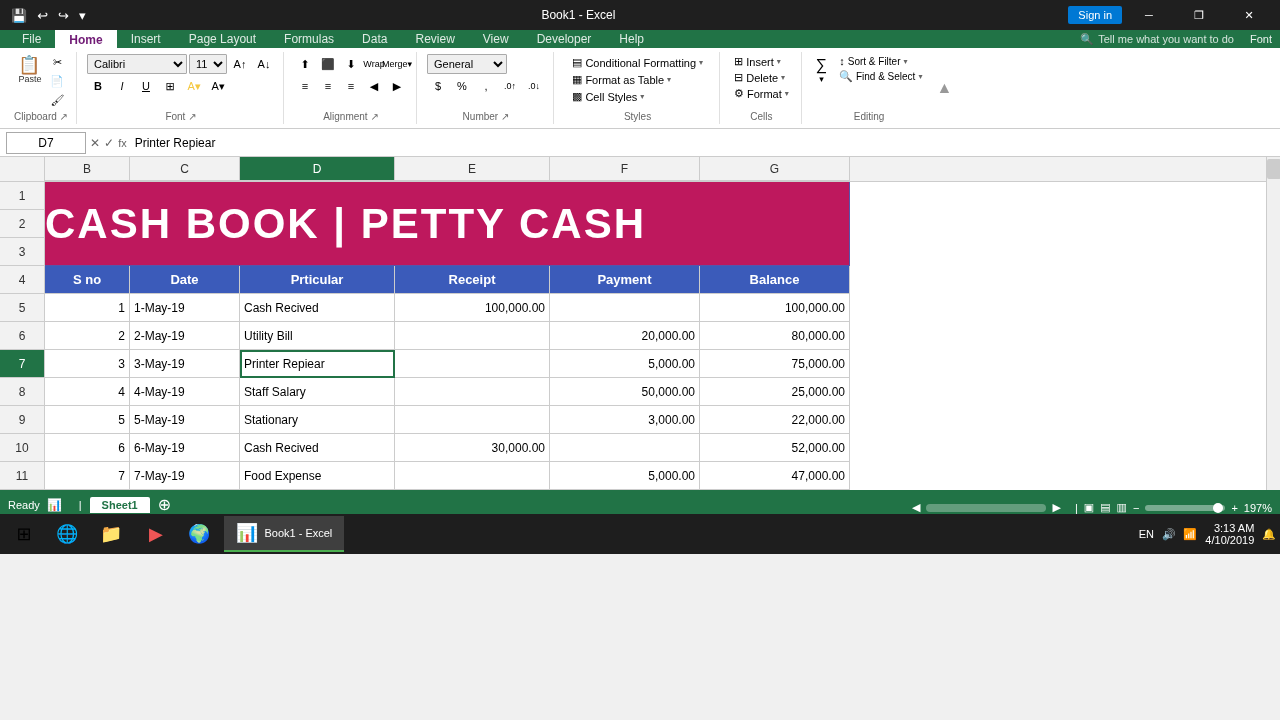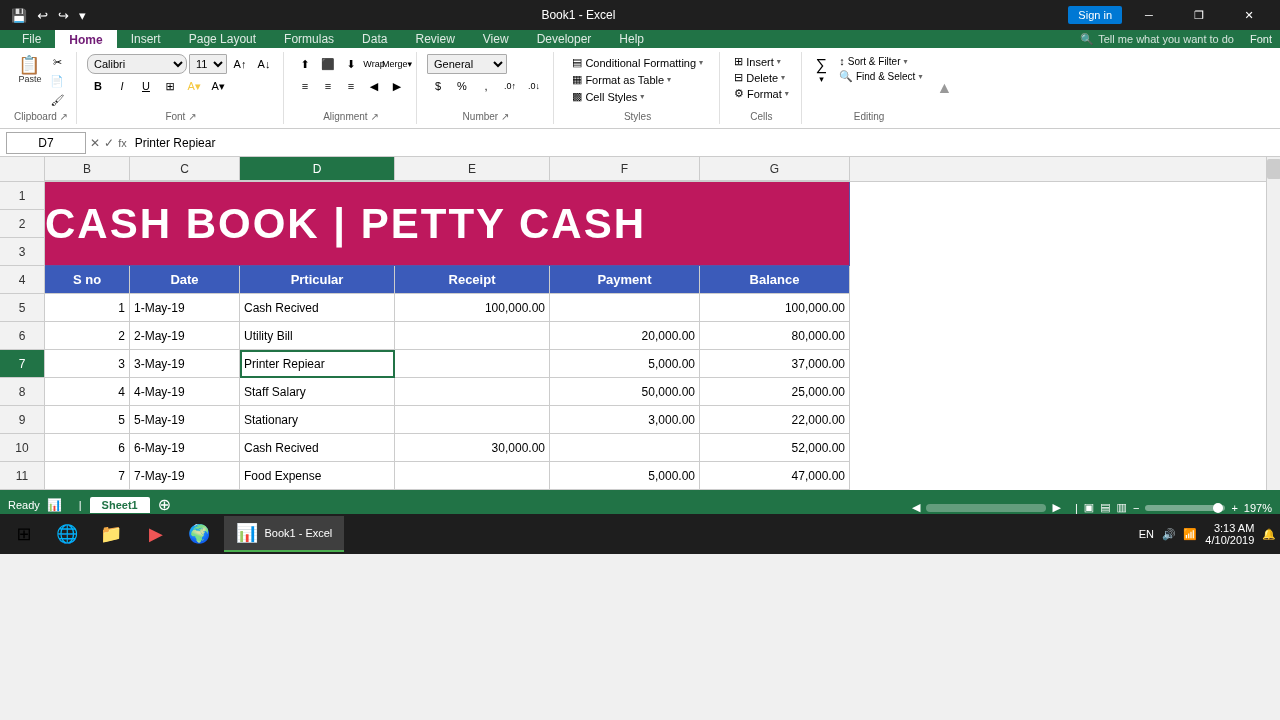--- a/index.html
+++ b/index.html
@@ -35,21 +35,21 @@
     .ribbon-group-content { display: flex; align-items: flex-start; gap: 2px; flex: 1; }
     .ribbon-group-label { font-size: 10px; color: #666; margin-top: 2px; text-align: center; }
     .rb-btn { display: flex; flex-direction: column; align-items: center; justify-content: center; cursor: pointer; padding: 2px 4px; border-radius: 2px; font-size: 10px; min-width: 30px; }
     .rb-icon { font-size: 18px; line-height: 1; }
     .rb-label { font-size: 9px; color: #333; }
     .rb-btn-sm { cursor: pointer; padding: 2px 3px; border-radius: 2px; font-size: 11px; display: flex; align-items: center; justify-content: center; }
 
     
     .font-group { display: flex; flex-direction: column; gap: 2px; }
     .font-row { display: flex; align-items: center; gap: 2px; }
-    .font-select { height: 20px; font-size: 11px; border: 1px solid #aaa; border-radius: 8px; padding: 0 2px; width: 100px; }
+    .font-select { height: 20px; font-size: 11px; border: 1px solid #aaa; border-radius: 1px; padding: 0 2px; width: 100px; }
     .size-select { height: 20px; font-size: 11px; border: 1px solid #aaa; border-radius: 1px; padding: 0 2px; width: 38px; }
     .fmt-btn { width: 22px; height: 20px; font-size: 11px; border: 1px solid transparent; border-radius: 1px; cursor: pointer; background: transparent; display: flex; align-items: center; justify-content: center; }
     .fmt-btn.bold { font-weight: bold; }
     .fmt-btn.italic { font-style: italic; }
     .fmt-btn.underline { text-decoration: underline; }
 
     
     .num-select { height: 20px; font-size: 11px; border: 1px solid #aaa; border-radius: 1px; padding: 0 2px; width: 80px; }
 
     
@@ -385,21 +385,21 @@
       <div class="cell cell-g text-right">80,000.00</div>
     </div>
 
     <div style="display:flex">
       <div class="row-header active-row">7</div>
       <div class="cell cell-b text-right">3</div>
       <div class="cell cell-c">3-May-19</div>
       <div class="cell cell-d selected">Printer Repiear</div>
       <div class="cell cell-e"></div>
       <div class="cell cell-f text-right">5,000.00</div>
-      <div class="cell cell-g text-right">37,000.00</div>
+      <div class="cell cell-g text-right">75,000.00</div>
     </div>
 
     <div style="display:flex">
       <div class="row-header">8</div>
       <div class="cell cell-b text-right">4</div>
       <div class="cell cell-c">4-May-19</div>
       <div class="cell cell-d">Staff Salary</div>
       <div class="cell cell-e"></div>
       <div class="cell cell-f text-right">50,000.00</div>
       <div class="cell cell-g text-right">25,000.00</div>

